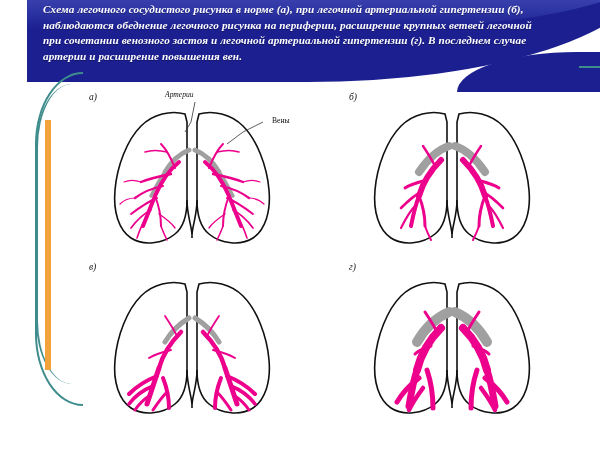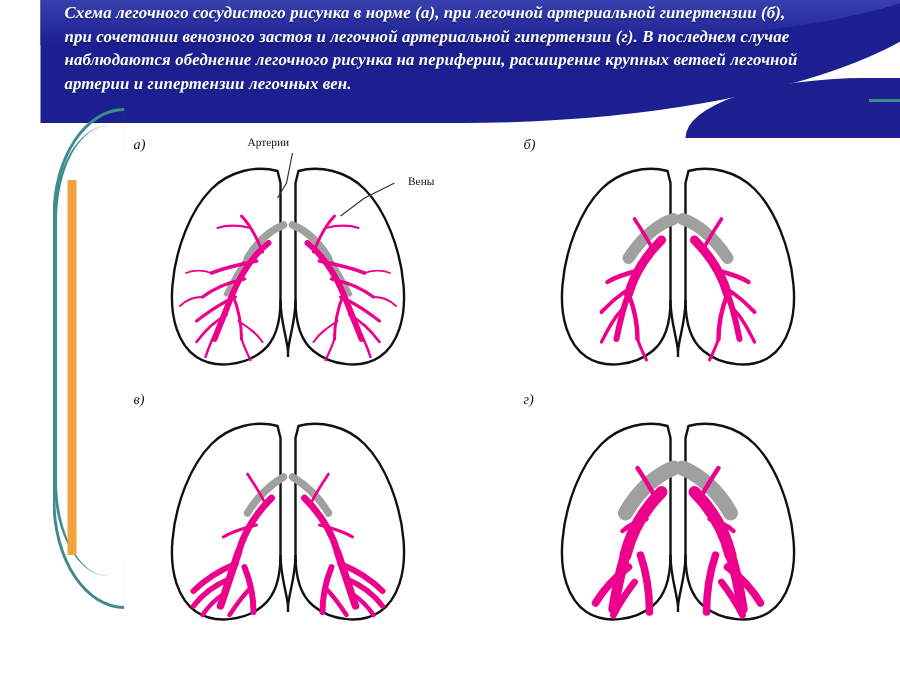--- a/index.html
+++ b/index.html
@@ -144,42 +144,42 @@
     width: 100%;
     height: 100%;
   }
   .anno {
     position: absolute;
     font-size: 7.6px;
     color: #111111;
     font-family: "Liberation Serif", serif;
     white-space: nowrap;
   }
-  .anno-arteries { left: 98px; top: 2px; }
+  .anno-arteries { left: 98px; top: 2px; font-style: italic; }
   .anno-veins { left: 205px; top: 28px; }
 </style>
 </head>
 <body>
 
 <div id="slide">
 
   <div class="banner-shape"></div>
   <div class="banner-gloss"></div>
   <div class="banner-tail"></div>
 
   <div class="arc-left"></div>
   <div class="arc-left-inner"></div>
   <div class="arc-right"></div>
   <div class="accent-bar"></div>
 
   <div class="caption">
     <p>Схема легочного сосудистого рисунка в норме (а), при легочной артериальной гипертензии (б),</p>
+    <p>наблюдаются обеднение легочного рисунка на периферии, расширение крупных ветвей легочной</p>
     <p>при сочетании венозного застоя и легочной артериальной гипертензии (г). В последнем случае</p>
-    <p>наблюдаются обеднение легочного рисунка на периферии, расширение крупных ветвей легочной</p>
-    <p>артерии и гипертензии легочных вен.</p>
+    <p>артерии и расширение повышения вен.</p>
   </div>
 
   <div class="figure-area">
     <div class="grid">
 
       <div class="panel">
         <span class="panel-label">а)</span>
         <svg viewBox="0 0 260 170" preserveAspectRatio="none">
           <g fill="none" stroke="#111" stroke-width="1.6">
 

